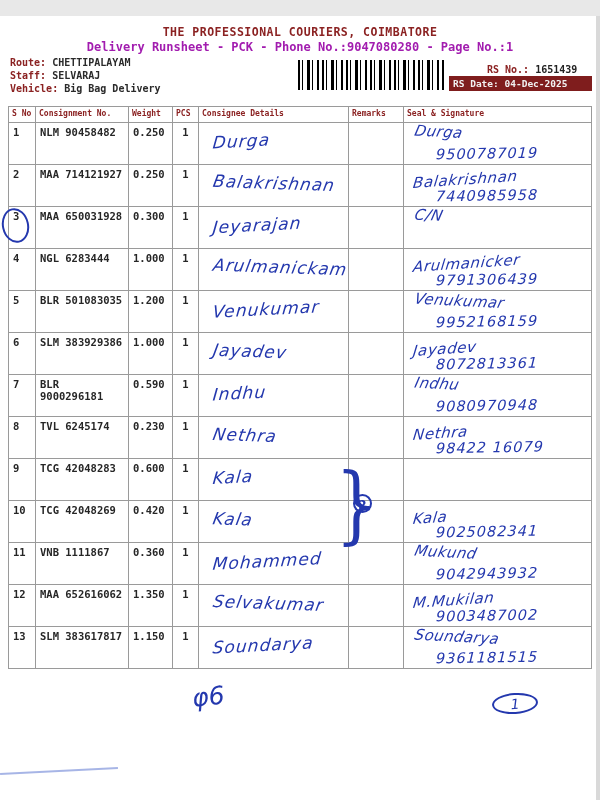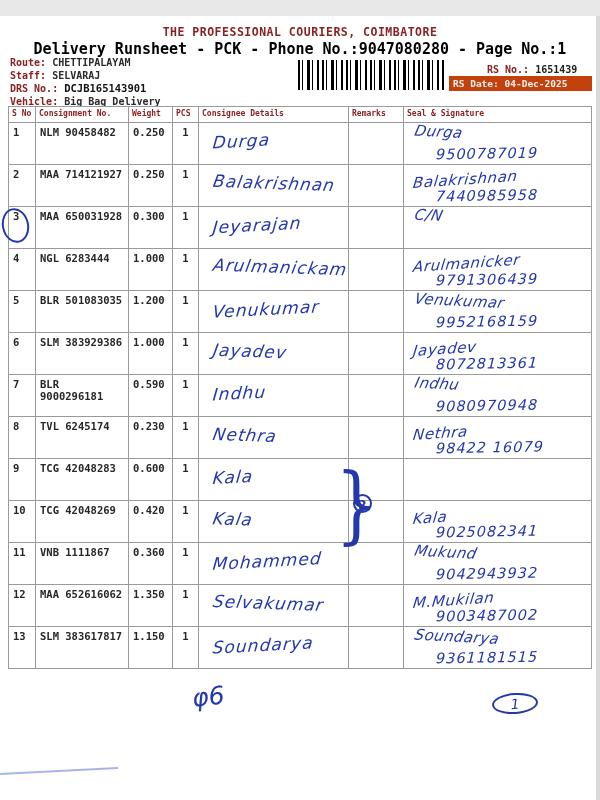--- a/index.html
+++ b/index.html
@@ -11,40 +11,40 @@
     font-family:"DejaVu Sans Mono","Liberation Mono",monospace;
   }
 
   .title {
     position:absolute; top:9px; left:0; width:100%;
     text-align:center; font-weight:bold; font-size:11.5px;
     letter-spacing:.5px; color:#8b2222;
   }
   .subtitle {
     position:absolute; top:24px; left:0; width:100%;
-    text-align:center; font-weight:bold; font-size:15px; color:#000000;
+    text-align:center; font-weight:bold; font-size:12px; color:#a21caf;
   }
   .meta-left { position:absolute; left:10px; top:40px; font-size:10px; font-weight:bold; line-height:13px; }
   .meta-left .lbl { color:#8b2222; }
   .meta-left .val { color:#2a2a2a; }
   .meta-left .val-strong { color:#111; font-size:10.5px; }
 
   .barcode {
     position:absolute; left:298px; top:44px; width:148px; height:30px;
     background: repeating-linear-gradient(90deg,
       #000 0 2px, #fff 2px 4px, #000 4px 5px, #fff 5px 9px,
       #000 9px 12px, #fff 12px 14px, #000 14px 15px, #fff 15px 19px,
       #000 19px 21px, #fff 21px 24px);
   }
   .rs-no { position:absolute; left:455px; top:48px; font-size:10px; font-weight:bold;padding-left:32px; }
   .rs-no .lbl { color:#8b2222; }
   .rs-no .val { color:#222; }
   .rs-date-bar {
     position:absolute; left:449px; top:60px; width:143px; height:15px;
-    background:#c2410c; color:#f2f2f2; font-size:9.5px; font-weight:bold;
+    background:#7f1d1d; color:#f2f2f2; font-size:9.5px; font-weight:bold;
     line-height:15px; padding-left:4px;
   }
 
   table.runsheet {
     position:absolute; left:8px; top:90px; width:584px;
     border-collapse:collapse; table-layout:fixed;padding-left:41px;
   }
   table.runsheet th, table.runsheet td {
     border:1px solid #9a9a9a; vertical-align:top; overflow:visible;
   }
@@ -108,24 +108,20 @@
   <div class="subtitle">Delivery Runsheet - PCK - Phone No.:9047080280 - Page No.:1</div>
 
   <div class="meta-left">
     <div>
       <span class="lbl">Route:</span>
       <span class="val">CHETTIPALAYAM</span>
     </div>
     <div>
       <span class="lbl">Staff:</span>
       <span class="val">SELVARAJ</span>
-    </div>
-    <div>
-      <span class="lbl">DRS No.:</span>
-      <span class="val val-strong">DCJB165143901</span>
     </div>
     <div>
       <span class="lbl">Vehicle:</span>
       <span class="val">Big Bag Delivery</span>
     </div>
   </div>
 
   <div class="barcode"></div>
 
   <div class="rs-no">

